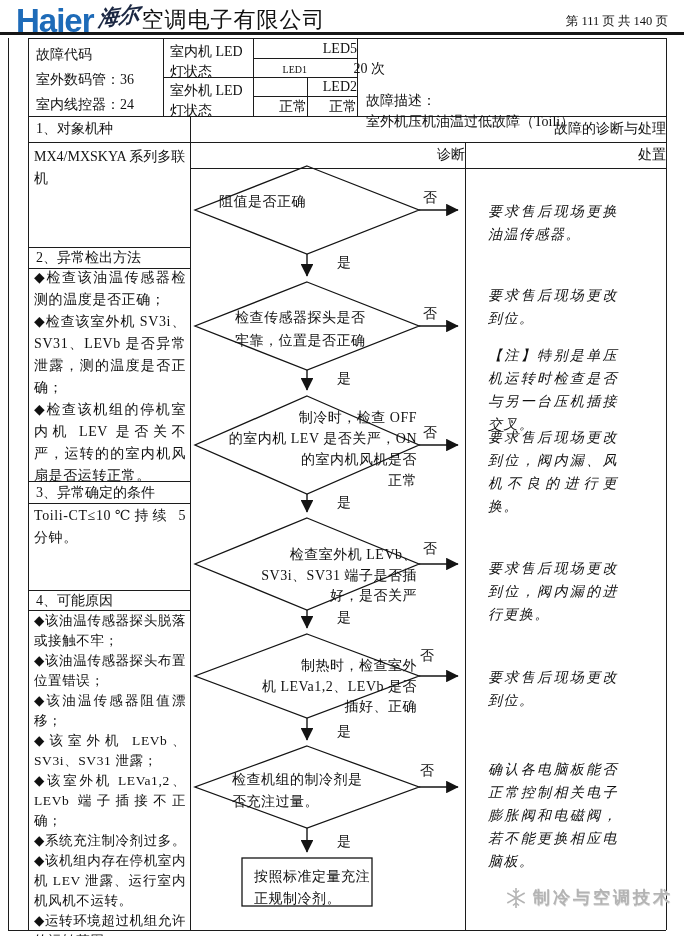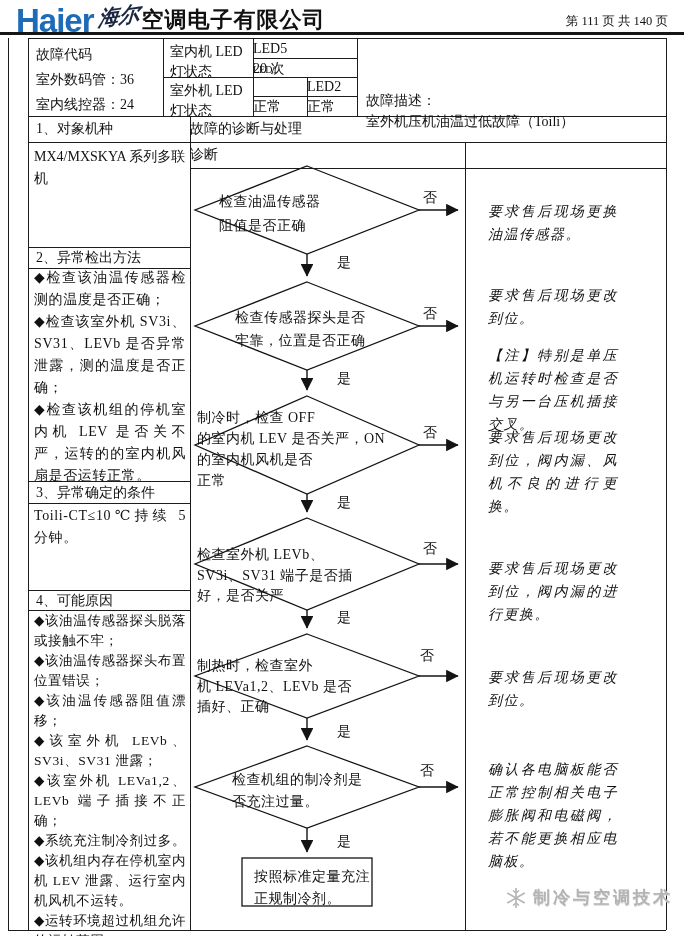--- a/index.html
+++ b/index.html
@@ -5,28 +5,28 @@
   html,body{margin:0;padding:0;background:#888;}
   .page{
     position:relative;width:684px;height:936px;background:#ffffff;
     font-family:"Liberation Serif","DejaVu Serif",serif;color:#111;
     overflow:hidden;margin:0 auto;
   }
   .hline,.vline{position:absolute;background:#1c1c1c;}
   .hline{height:1px;}
   .vline{width:1px;}
   .txt{position:absolute;color:#111;}
-  .center{text-align:left;}
+  .center{text-align:right;}
   .just{text-align:justify;text-justify:inter-character;}
   .brand-row{position:absolute;left:16px;top:2px;display:flex;align-items:flex-end;}
   .brand{font-family:"Liberation Sans","DejaVu Sans",sans-serif;font-weight:bold;
          font-size:33px;color:#1e6bb8;letter-spacing:-1px;line-height:30px;}
   .brand-script{font-style:italic;font-weight:bold;font-size:21px;color:#1b2742;
          transform:rotate(-8deg) skewX(-12deg);margin:0 2px 6px 4px;}
-  .company{font-family:"Liberation Sans","DejaVu Sans",sans-serif;font-weight:bold;
+  .company{font-family:"Liberation Sans","DejaVu Sans",sans-serif;font-weight:normal;
          font-size:22px;letter-spacing:1px;margin-bottom:1px;}
   .page-info{position:absolute;right:16px;top:13px;font-size:12.5px;}
   .header-rule{position:absolute;left:0;top:32px;width:684px;height:3px;background:#161616;}
   .cellblock{font-size:14px;line-height:25px;}
   .lbl2{font-size:14px;line-height:19.5px;}
   .sec-title{font-size:14px;}
   .sec-body{font-size:14px;letter-spacing:0.6px;line-height:22px;}
   .sec-body p{margin:0;}
   .s4-body{font-size:13.5px;letter-spacing:0.6px;line-height:20px;}
   .s4-body p{margin:0;}
@@ -82,38 +82,39 @@
   <div class="txt cellblock" style="left:36px;top:42px;width:124px;">
     <div>故障代码</div>
     <div>室外数码管：36</div>
     <div>室内线控器：24</div>
   </div>
   <div class="txt lbl2" style="left:170px;top:42px;width:80px;">
     <div>室内机 LED</div>
     <div>灯状态</div>
   </div>
   <div class="txt center" style="left:253px;top:41px;width:104px;font-size:14px;">LED5</div>
-  <div class="txt center" style="left:253px;top:60px;width:104px;font-size:14px;">20 次</div>
+  <div class="txt center" style="left:253px;top:60px;width:104px;font-size:14px;padding-left:28px;">20 次</div>
   <div class="txt lbl2" style="left:170px;top:81px;width:80px;">
     <div>室外机 LED</div>
     <div>灯状态</div>
   </div>
   <div class="txt center" style="left:253px;top:64px;width:54px;font-size:10px;">LED1</div>
   <div class="txt center" style="left:307px;top:79px;width:50px;font-size:14px;">LED2</div>
   <div class="txt center" style="left:253px;top:98px;width:54px;font-size:14px;">正常</div>
   <div class="txt center" style="left:307px;top:98px;width:50px;font-size:14px;">正常</div>
   <div class="txt" style="left:366px;top:42px;width:292px;font-size:14px;line-height:21px;margin-top:48px;">
     <div>故障描述：</div>
     <div>室外机压机油温过低故障（Toili）</div>
   </div>
 
   <div class="txt sec-title" style="left:36px;top:120px;">1、对象机种</div>
   <div class="txt center" style="left:190px;top:120px;width:476px;font-size:14px;">故障的诊断与处理</div>
   <div class="txt" style="left:34px;top:146px;width:154px;font-size:14px;line-height:22px;">MX4/MXSKYA 系列多联机</div>
   <div class="txt center" style="left:190px;top:146px;width:275px;font-size:14px;">诊断</div>
+  <div class="txt center" style="left:465px;top:146px;width:201px;font-size:14px;">处置</div>
 
   <div class="txt sec-title" style="left:36px;top:249px;">2、异常检出方法</div>
   <div class="txt sec-body just" style="left:34px;top:267px;width:152px;">
     <p>◆检查该油温传感器检测的温度是否正确；</p>
     <p>◆检查该室外机 SV3i、SV31、LEVb 是否异常泄露，测的温度是否正确；</p>
     <p>◆检查该机组的停机室内机 LEV 是否关不严，运转的的室内机风扇是否运转正常。</p>
   </div>
   <div class="txt sec-title" style="left:36px;top:484px;">3、异常确定的条件</div>
   <div class="txt sec-body just" style="left:34px;top:505px;width:152px;">Toili-CT≤10℃持续 5 分钟。</div>
   <div class="txt sec-title" style="left:36px;top:592px;">4、可能原因</div>
@@ -149,21 +150,20 @@
     <line x1="117" y1="668" x2="117" y2="692" marker-end="url(#ah)"></line>
     <line x1="229" y1="50" x2="268" y2="50" marker-end="url(#ah)"></line>
     <line x1="229" y1="166" x2="268" y2="166" marker-end="url(#ah)"></line>
     <line x1="229" y1="285" x2="268" y2="285" marker-end="url(#ah)"></line>
     <line x1="229" y1="404" x2="268" y2="404" marker-end="url(#ah)"></line>
     <line x1="229" y1="516" x2="268" y2="516" marker-end="url(#ah)"></line>
     <line x1="229" y1="627" x2="268" y2="627" marker-end="url(#ah)"></line>
   </svg>
 
   <div class="txt dia-text" style="left:219px;top:190px;width:175px;line-height:24px;">
-    <div>检查油温传感器</div>
     <div>阻值是否正确</div>
   </div>
   <div class="txt dia-text" style="left:235px;top:306px;width:190px;line-height:23px;">
     <div>检查传感器探头是否</div>
     <div>牢靠，位置是否正确</div>
   </div>
   <div class="txt dia-text center" style="left:197px;top:407px;width:220px;line-height:21px;">
     <div>制冷时，检查 OFF</div>
     <div>的室内机 LEV 是否关严，ON</div>
     <div>的室内机风机是否</div>

